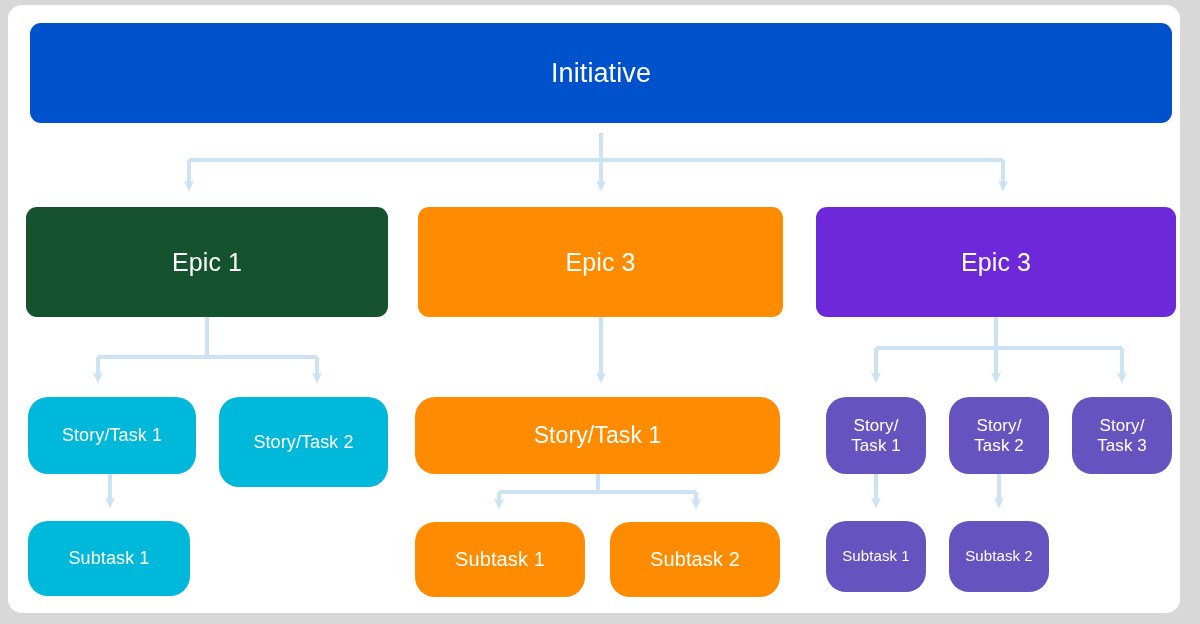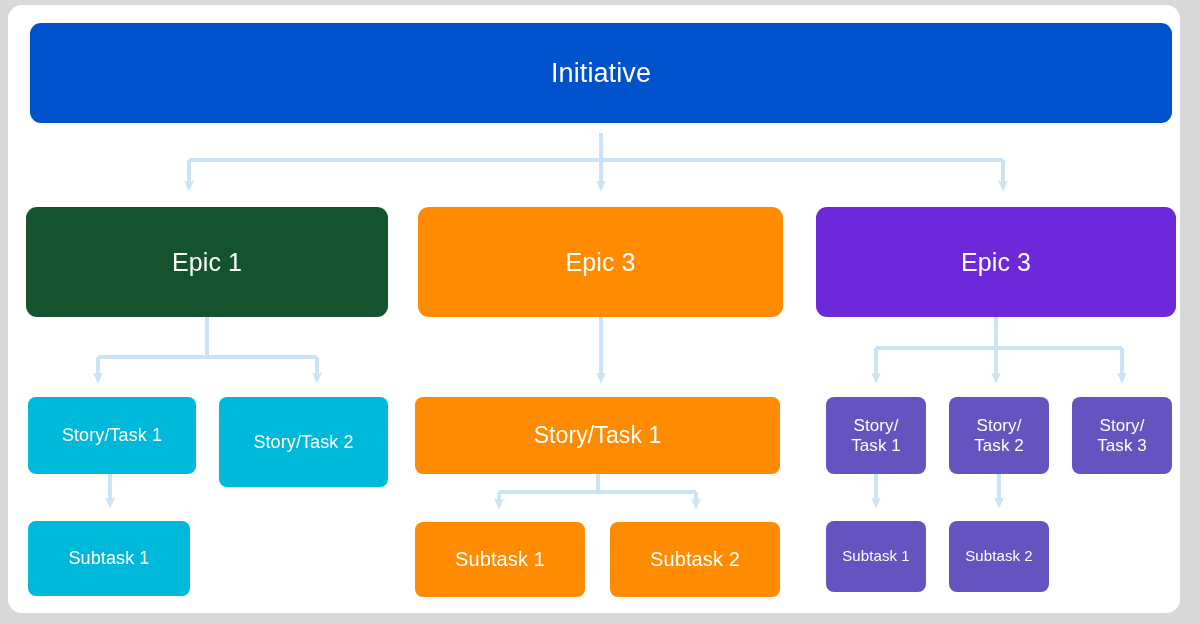--- a/index.html
+++ b/index.html
@@ -45,21 +45,21 @@
     color: #ffffff;
     font-weight: 400;
     line-height: 1.12;
     border-radius: 9px;
     box-sizing: border-box;
     letter-spacing: 0.1px;
     white-space: pre-line;
   }
   .n-initiative { border-radius: 11px; }
   .n-epic       { border-radius: 11px; }
-  .n-small      { border-radius: 8px; }
+  .n-small      { border-radius: 20px; }
 </style>
 </head>
 <body style="background: rgb(216, 216, 216);">
 
 <div id="stage">
 
   <div id="card" style="background: rgb(255, 255, 255);"></div>
 
   <svg id="connectors" viewBox="0 0 1200 624" width="1200" height="624">
     <defs>

